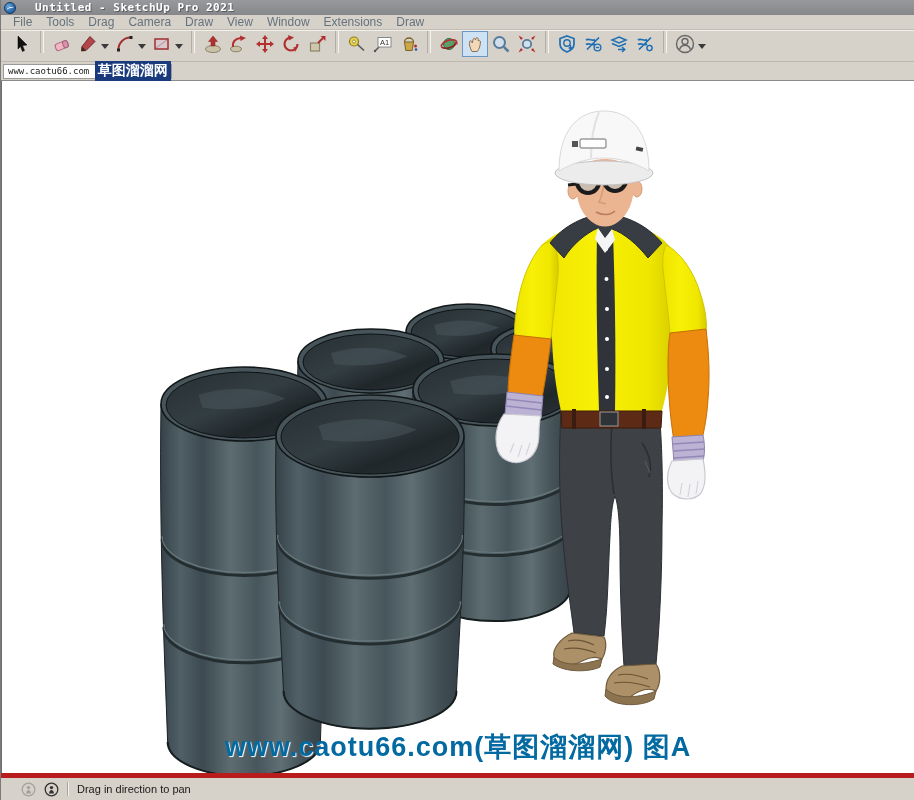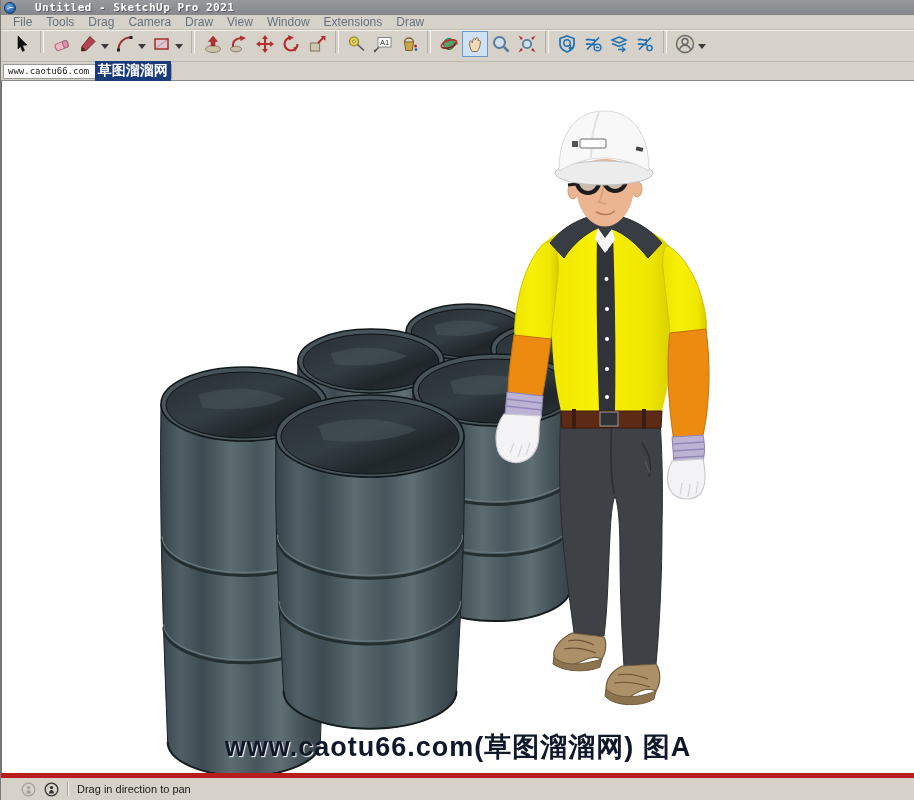--- a/index.html
+++ b/index.html
@@ -25,21 +25,21 @@
 
   
   .tabstrip{height:18px;background:#d6d2c9;display:flex;align-items:center;padding-left:2px;border-bottom:1px solid #8a8a8a;flex:0 0 auto;}
   .tabfield{background:#fff;border:1px solid #9a9a9a;height:15px;display:flex;align-items:center;padding-left:4px;box-sizing:border-box;}
   .tabfield .url{font-family:"DejaVu Sans Mono",monospace;font-size:9px;color:#222;white-space:pre;}
   .tabfield .hl{background:#1a3a7e;color:#fff;font-size:14px;font-weight:bold;padding:1px 3px;white-space:nowrap;font-family:"DejaVu Sans",sans-serif;}
 
   
   .viewport{position:relative;background:#fff;flex:1 1 auto;border-left:1px solid #6e6e6e;overflow:hidden;}
   .viewport svg.scene{position:absolute;left:0;top:0;}
-  .watermark{position:absolute;left:0;right:0;bottom:8px;text-align:center;font-size:27px;font-weight:bold;color:#0f172a;text-shadow:1px 1px 1px #ffffff;font-family:"Liberation Sans",sans-serif;letter-spacing:1px;white-space:nowrap;}
+  .watermark{position:absolute;left:0;right:0;bottom:8px;text-align:center;font-size:27px;font-weight:bold;color:#0369a1;text-shadow:1px 1px 1px #ffffff;font-family:"Liberation Sans",sans-serif;letter-spacing:1px;white-space:nowrap;}
 
   
   .statusbar{height:22px;background:#d6d2c9;border-top:5px solid #b91c1c;display:flex;align-items:center;padding-left:20px;flex:0 0 auto;}
   .sic{width:15px;height:15px;margin-right:8px;flex:0 0 auto;}
   .ssep{width:1px;height:14px;background:#a8a49b;border-right:1px solid #f4f2ec;margin:0 8px 0 0;}
   .smsg{font-size:11px;color:#1a1a1a;}
   .icon-svg{display:block;}
 </style>
 </head>
 <body>

